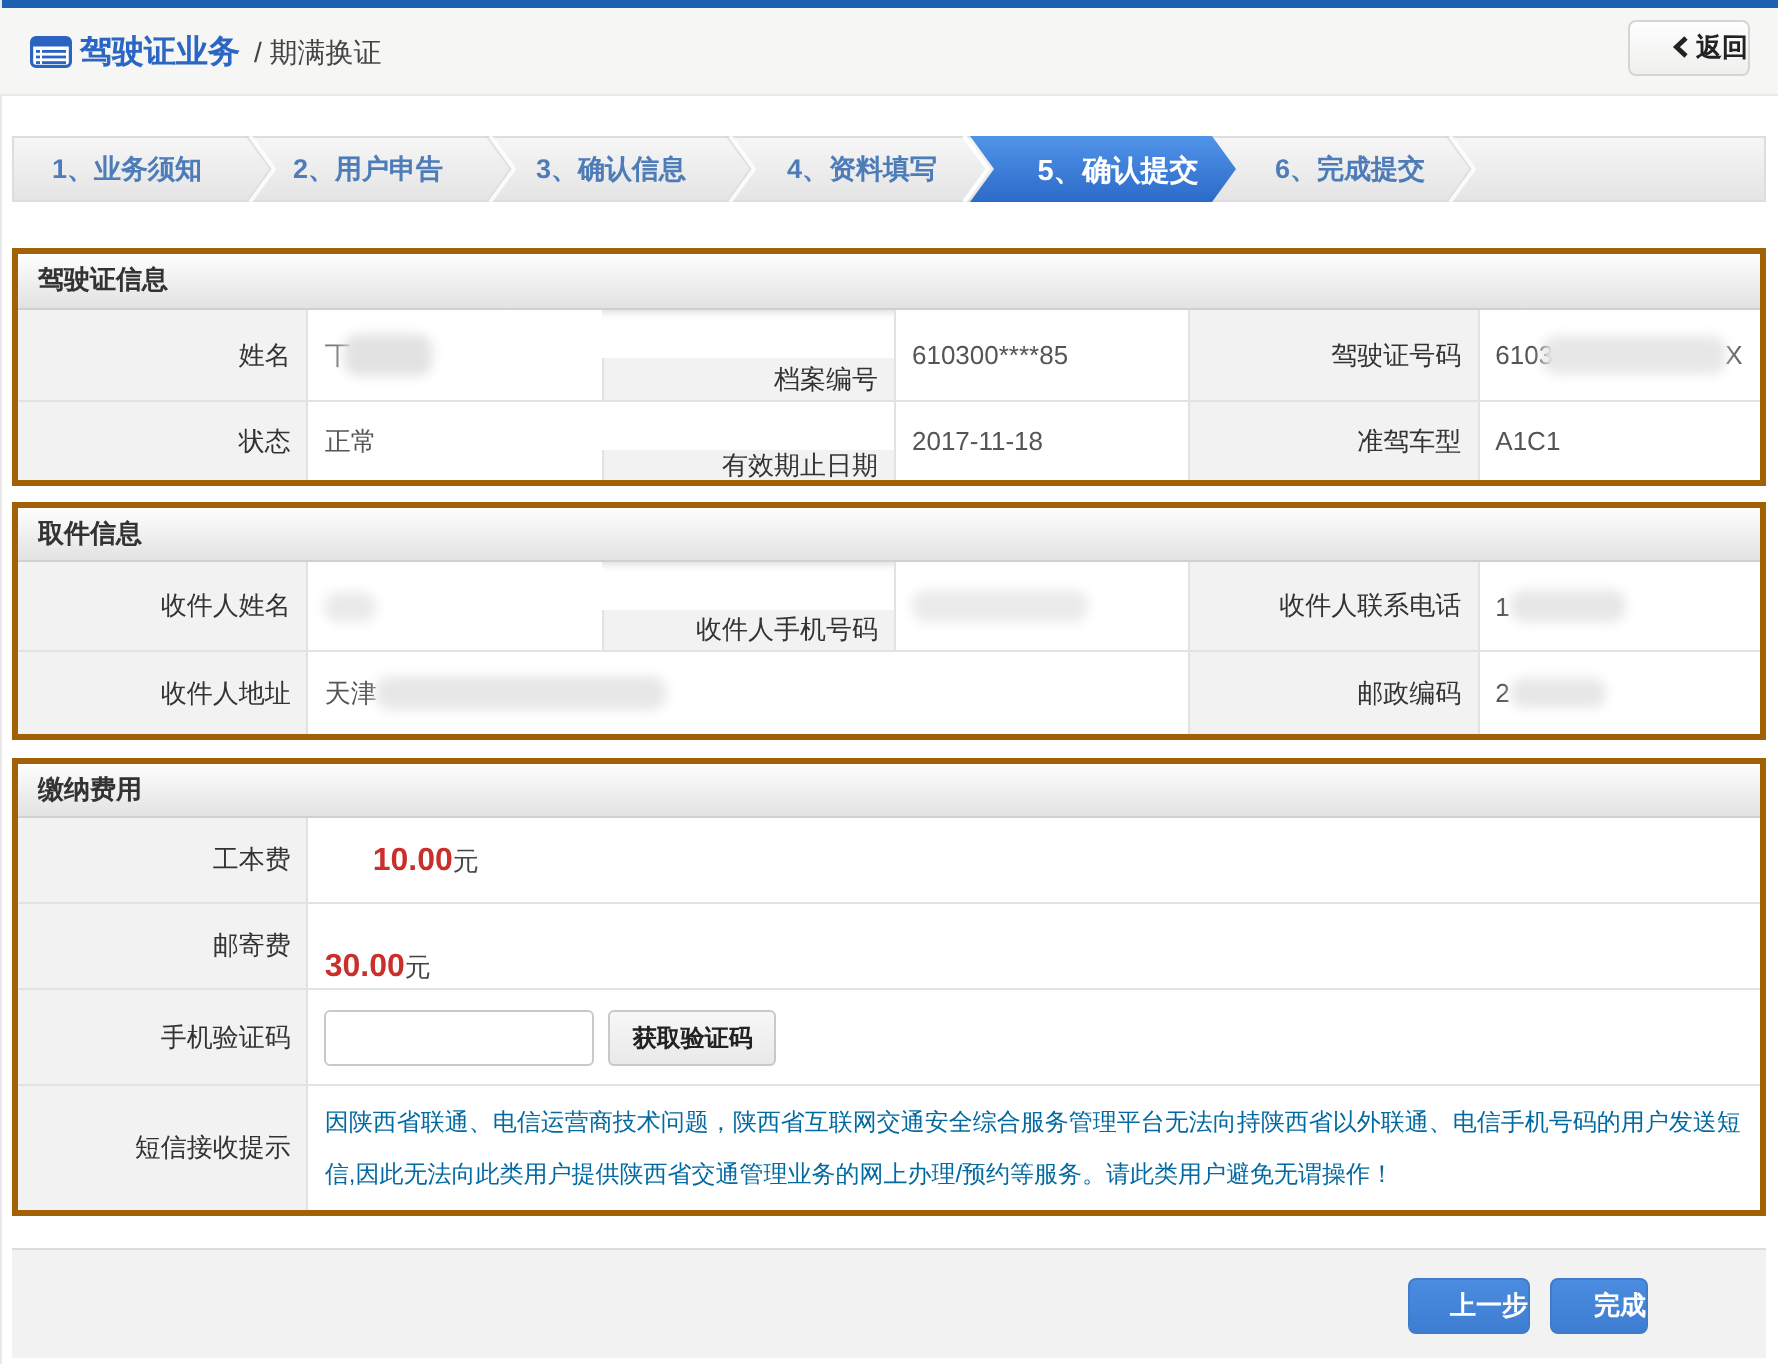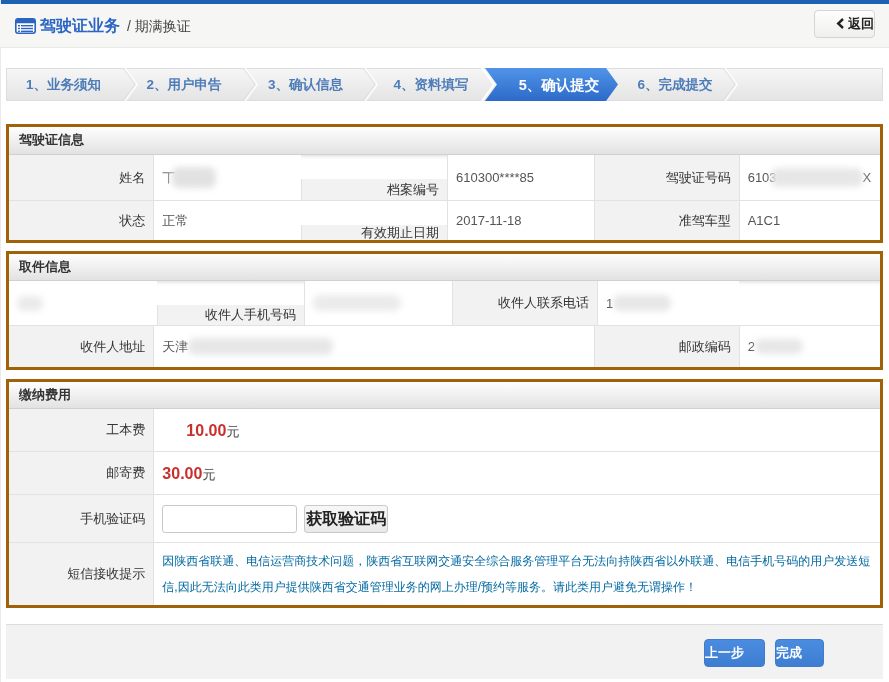--- a/index.html
+++ b/index.html
@@ -20,23 +20,23 @@
 .row + .row { border-top:1px solid #e2e2e2; }
 .c { font-size:13px; color:#333; display:flex; align-items:center; }
 .lab { background:#f2f2f2; justify-content:flex-end; padding-right:8px; }
 .val { background:#fff; padding-left:8px; color:#555; }
 .row > .c + .c { border-left:1px solid #e2e2e2; }
 .w1 { width:145px; } .w2 { width:148px; } .w3 { width:147px;margin-top:24px; } .w4 { width:148px; } .w5 { width:145px; } .w6 { width:142px; }
 .blob { display:inline-block; background:#e7e7e7; filter:blur(3px); border-radius:7px; vertical-align:middle; }
 .red { color:#c9302c; font-weight:bold; font-size:16px; }
 .redp { color:#0369a1; font-size:12px; line-height:26px; }
 .ipt { width:135px; height:28px; border:1px solid #c9c9c9; border-radius:3px; background:#fff; }
-.gbtn { width:84px; height:28px; margin-left:7px; background:linear-gradient(#f7f7f7,#e9e9e9); border:1px solid #c9c9c9; border-radius:3px; font-size:16px; font-weight:bold; color:#222; text-align:center; line-height:26px; }
+.gbtn { width:84px; height:28px; margin-left:7px; background:linear-gradient(#f7f7f7,#e9e9e9); border:1px solid #c9c9c9; border-radius:3px; font-size:12px; font-weight:bold; color:#222; text-align:center; line-height:26px; }
 .botband { position:absolute; left:6px; top:624px; width:877px; height:55px; background:#f2f2f2; border-top:1px solid #dcdcdc; }
-.bbtn { position:absolute; top:14px; height:28px; background:linear-gradient(#4a8ce0,#3e7dd2); border:1px solid #3f7cc9; border-radius:4px; color:#fff; font-size:13px; font-weight:bold; text-align:left; line-height:26px; }
+.bbtn { position:absolute; top:14px; height:28px; background:linear-gradient(#4a8ce0,#3e7dd2); border:1px solid #3f7cc9; border-radius:4px; color:#fff; font-size:13px; font-weight:bold; text-align:right; line-height:26px; }
 </style>
 </head>
 <body>
 <div id="page">
   <div class="topline"></div>
   <div style="position:absolute;left:0;top:0;width:1px;height:682px;background:#e9e9e9;"></div>
   <div class="hdr">
     <svg class="ic" width="21" height="16" viewBox="0 0 21 16">
       <rect x="0.8" y="0.8" width="19.4" height="14.4" rx="2.2" fill="#fff" stroke="#2b63c1" stroke-width="1.6"></rect>
       <path d="M1 3 q0-2 2-2 h15 q2 0 2 2 v2.2 H1 z" fill="#2b63c1"></path>
@@ -108,20 +108,21 @@
       <div class="c lab w3">有效期止日期</div>
       <div class="c val w4">2017-11-18</div>
       <div class="c lab w5">准驾车型</div>
       <div class="c val w6">A1C1</div>
     </div>
   </div>
 
   <div class="box" style="top:251px;">
     <div class="bh">取件信息</div>
     <div class="row" style="height:44px;">
+      <div class="c lab w1">收件人姓名</div>
       <div class="c val w2">
           <span class="blob" style="width:26px;height:15px;background:#eaeaea;"></span>
         </div>
       <div class="c lab w3">收件人手机号码</div>
       <div class="c val w4">
           <span class="blob" style="width:88px;height:16px;background:#ebebeb;"></span>
         </div>
       <div class="c lab w5">收件人联系电话</div>
       <div class="c val w6">1<span class="blob" style="width:58px;height:16px;"></span></div>
     </div>
@@ -137,21 +138,21 @@
     <div class="bh">缴纳费用</div>
     <div class="row" style="height:42px;">
       <div class="c lab w1">工本费</div>
       <div class="c val" style="width:730px;padding-left:32px;">
           <span style="position:relative;top:1px;"><span class="red">10.00</span><span style="font-size:13px;color:#444;">元</span></span>
         </div>
     </div>
     <div class="row" style="height:43px;">
       <div class="c lab w1">邮寄费</div>
       <div class="c val" style="width:730px;">
-          <span style="position:relative;top:1px;"><span class="red">30.00</span><span style="font-size:13px;color:#444;">元</span></span>
+          <span style="position:relative;top:11px;"><span class="red">30.00</span><span style="font-size:13px;color:#444;">元</span></span>
         </div>
     </div>
     <div class="row" style="height:48px;">
       <div class="c lab w1">手机验证码</div>
       <div class="c val" style="width:730px;">
           <div class="ipt"></div>
           <div class="gbtn">获取验证码</div>
         </div>
     </div>
     <div class="row" style="height:63px;">

